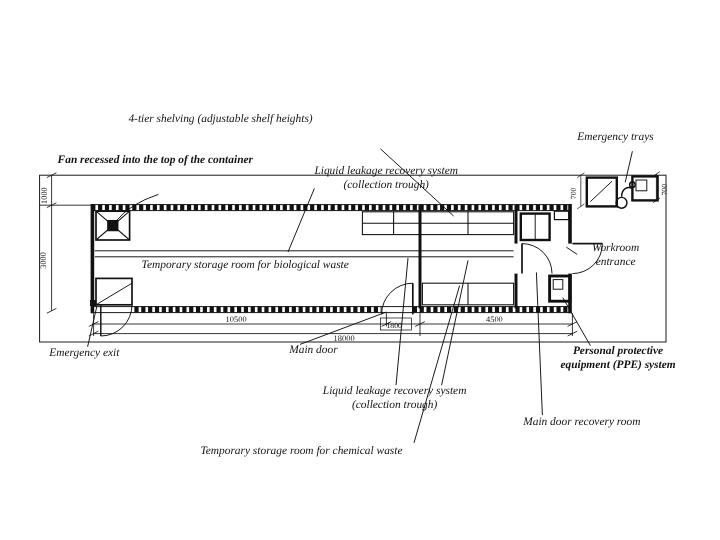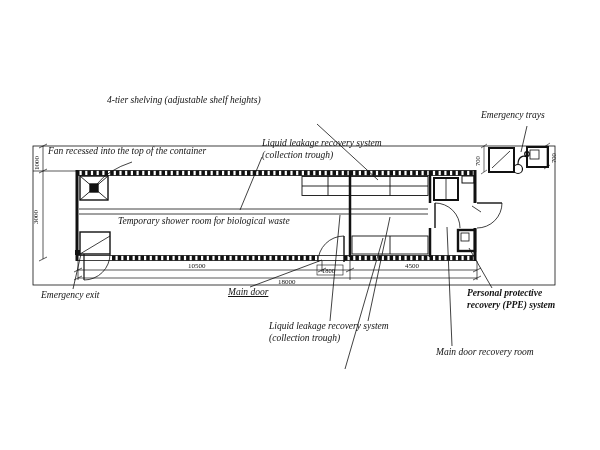--- a/index.html
+++ b/index.html
@@ -1,20 +1,20 @@
 <!DOCTYPE html>
 <html><head>
 <meta charset="utf-8">
 <style>
   html,body{margin:0;padding:0;background:#fff;}
   #stage{position:relative;width:600px;height:450px;background:#ffffff;overflow:hidden;
          font-family:"Liberation Serif","DejaVu Serif",serif;}
   svg{position:absolute;left:0;top:0;}
   .label{position:absolute;font-style:italic;font-size:9.5px;line-height:11.5px;
-         color:#111;white-space:nowrap;}
+         color:#111;white-space:nowrap;text-align:center;}
   .label.ctr{text-align:center;white-space:normal;}
   svg text{font-family:"Liberation Serif","DejaVu Serif",serif;fill:#111;}
   .dimtxt{font-size:7px;}
   .dimtiny{font-size:6.5px;}
 </style>
 </head>
 <body>
 
 <div id="stage">
 
@@ -160,40 +160,45 @@
       <text class="dimtiny" transform="translate(556,163) rotate(-90)">700</text>
     </g>
   </svg>
 
   <div class="label" style="left:107px;top:95px;">
     <div>4-tier shelving (adjustable shelf heights)</div>
   </div>
 
   <div class="label" style="left:481px;top:110px;">Emergency trays</div>
 
-  <div class="label" style="left:48px;top:146px;">Fan recessed into the top of the container</div>
+  <div class="label" style="left:48px;top:129px;font-weight:bold;">Fan recessed into the top of the container</div>
 
   <div class="label" style="left:262px;top:138px;">
     <div>Liquid leakage recovery system</div>
     <div>(collection trough)</div>
   </div>
 
-  <div class="label" style="left:118px;top:216px;">Temporary shower room for biological waste</div>
-
+  <div class="label" style="left:118px;top:216px;">Temporary storage room for biological waste</div>
+
+  <div class="label ctr" style="left:478px;top:202px;width:70px;">
+    <div>Workroom</div>
+    <div>entrance</div>
+  </div>
 
   <div class="label" style="left:41px;top:290px;">Emergency exit</div>
 
-  <div class="label" style="left:228px;top:287px;text-decoration:underline;">Main door</div>
+  <div class="label" style="left:241px;top:287px;">Main door</div>
 
   <div class="label" style="left:269px;top:321px;">
     <div>Liquid leakage recovery system</div>
     <div>(collection trough)</div>
   </div>
 
   <div class="label" style="left:467px;top:288px;font-weight:bold;">
     <div>Personal protective</div>
-    <div>recovery (PPE) system</div>
+    <div>equipment (PPE) system</div>
   </div>
 
   <div class="label" style="left:436px;top:347px;">Main door recovery room</div>
 
+  <div class="label" style="left:167px;top:371px;">Temporary storage room for chemical waste</div>
 
 </div>
 
 </body></html>

